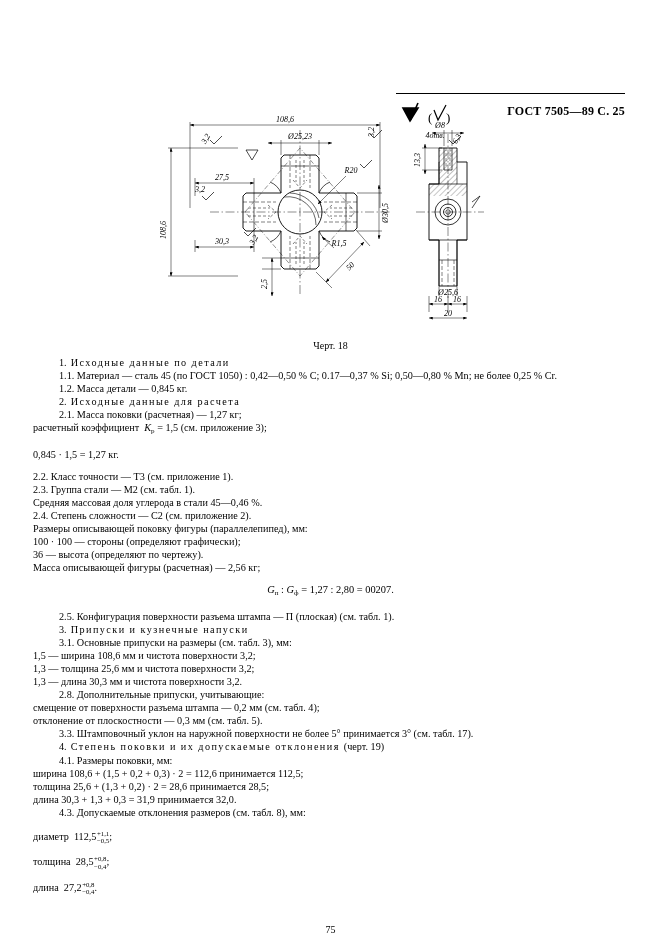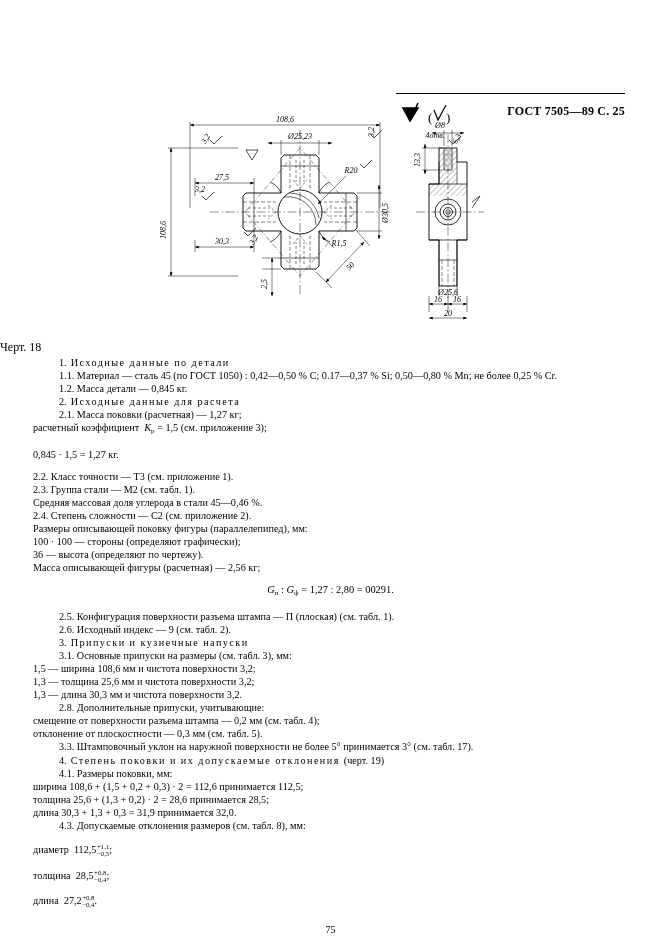--- a/index.html
+++ b/index.html
@@ -49,21 +49,22 @@
     top: 100px;
     width: 370px;
     height: 232px;
   }
   .figure svg { display: block; }
   .fig-caption {
     position: absolute;
     top: 340px;
     left: 0;
     width: 661px;
-    font-size: 12px;
+    text-align: center;
+    font-size: 10px;
   }
 
   
   .body-text {
     position: absolute;
     left: 33px;
     top: 356px;
     width: 595px;
     font-size: 10.2px;
     line-height: 13.1px;
@@ -370,24 +371,23 @@
     <p class="gap-above gap-below">0,845 · 1,5 = 1,27 кг.</p>
     <p>2.2. Класс точности — Т3 (см. приложение 1).</p>
     <p>2.3. Группа стали — М2 (см. табл. 1).</p>
     <p>Средняя массовая доля углерода в стали 45—0,46 %.</p>
     <p>2.4. Степень сложности — С2 (см. приложение 2).</p>
     <p>Размеры описывающей поковку фигуры (параллелепипед), мм:</p>
     <p>100 · 100 — стороны (определяют графически);</p>
     <p>36 — высота (определяют по чертежу).</p>
     <p>Масса описывающей фигуры (расчетная) — 2,56 кг;</p>
 
-    <p class="formula"><span class="it">G</span><span class="sub it">п</span> <span>:</span> <span class="it">G</span><span class="sub it">ф</span> <span>= 1,27 : 2,80 = 00291.</span></p>
+    <p class="formula"><span class="it">G</span><span class="sub it">п</span> <span>:</span> <span class="it">G</span><span class="sub it">ф</span> <span>= 1,27 : 2,80 = 00207.</span></p>
 
     <p class="p-indent">2.5. Конфигурация поверхности разъема штампа — П (плоская) (см. табл. 1).</p>
-    <p class="p-indent">2.6. Исходный индекс — 9 (см. табл. 2).</p>
 
     <p class="sp-head"><span class="tight">3.</span> <span>Припуски и кузнечные напуски</span></p>
 
     <p class="p-indent">3.1. Основные припуски на размеры (см. табл. 3), мм:</p>
     <p>1,5 — ширина 108,6 мм и чистота поверхности 3,2;</p>
     <p>1,3 — толщина 25,6 мм и чистота поверхности 3,2;</p>
     <p>1,3 — длина 30,3 мм и чистота поверхности 3,2.</p>
     <p class="p-indent">2.8. Дополнительные припуски, учитывающие:</p>
     <p>смещение от поверхности разъема штампа — 0,2 мм (см. табл. 4);</p>
     <p>отклонение от плоскостности — 0,3 мм (см. табл. 5).</p>

